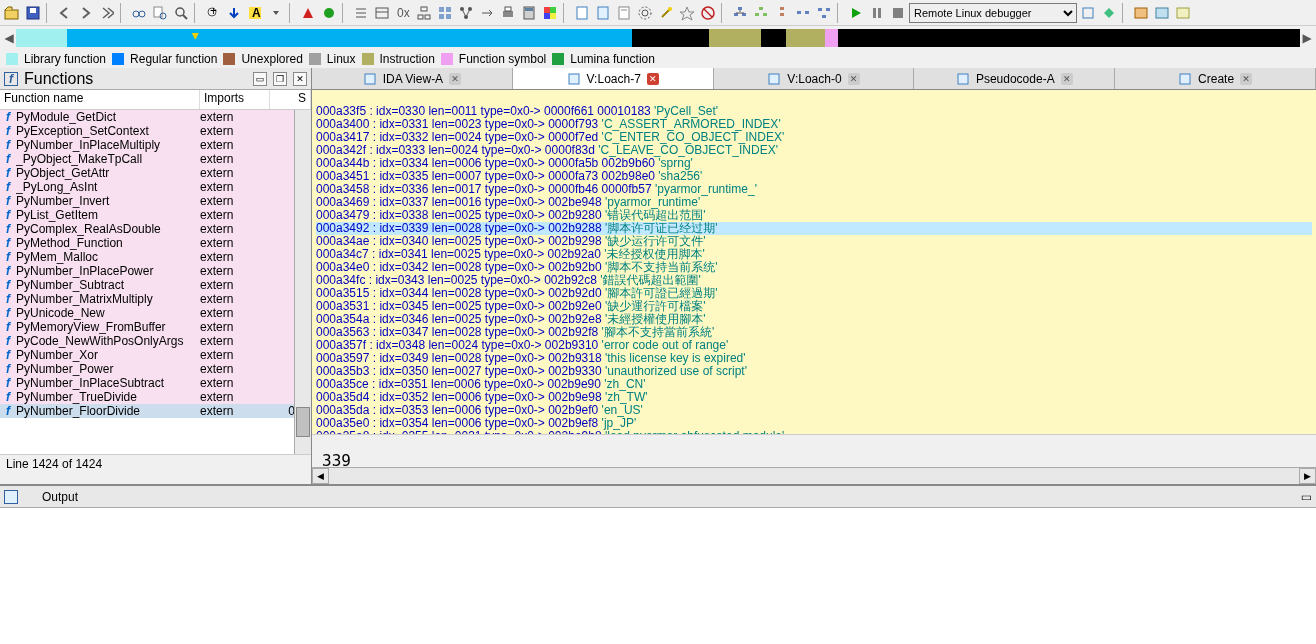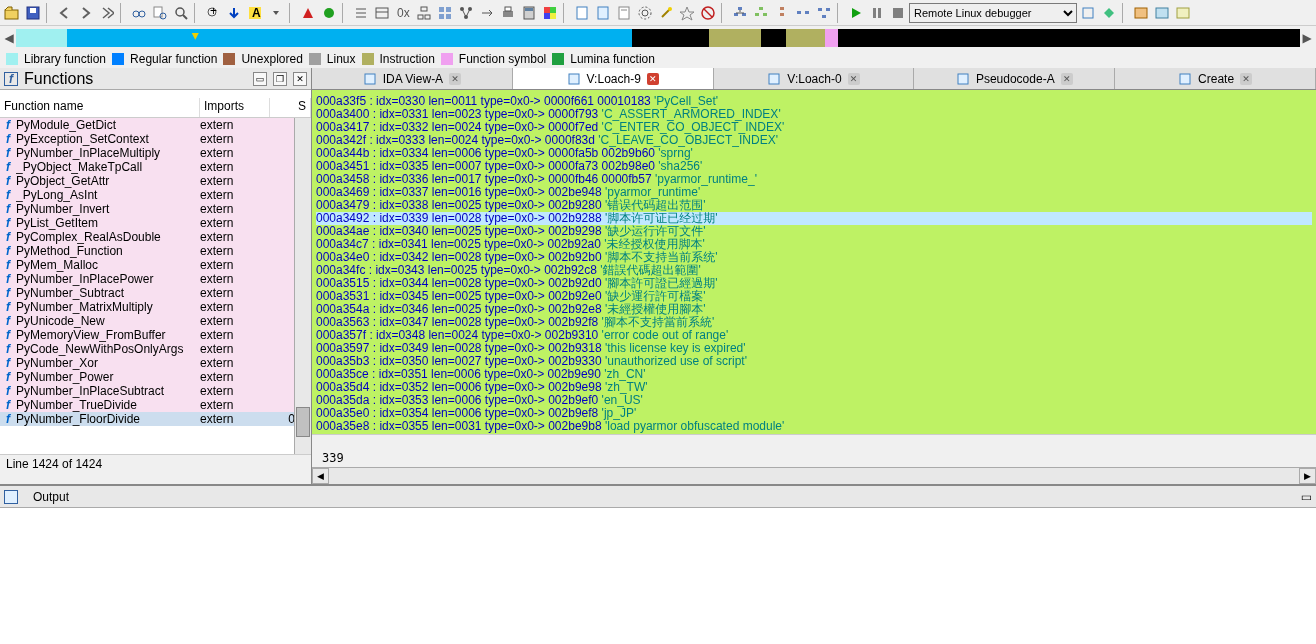--- a/index.html
+++ b/index.html
@@ -11,46 +11,46 @@
 .navbar { height:24px; display:flex; align-items:center; background:#f0f0f0; padding:0 2px; }
 .nav-arrow { width:14px; height:18px; display:flex; align-items:center; justify-content:center; cursor:pointer; color:#555; }
 .nav-track { flex:1; height:18px; background:#000; position:relative; display:flex; }
 .legend { height:18px; background:#f0f0f0; display:flex; align-items:center; padding:2px 6px; gap:6px; font-size:12px; }
 .lg-sw { width:12px; height:12px; display:inline-block; }
 .main { flex:1; display:flex; overflow:hidden; }
 .left-pane { width:312px; display:flex; flex-direction:column; border-right:1px solid #888; background:#fff; }
 .pane-title { height:22px; background:#e8e8e8; border-bottom:1px solid #aaa; display:flex; align-items:center; padding:0 4px; gap:6px; }
 .pane-title .t { flex:1; font-size:16px; }
 .pane-title .pbtn { width:14px; height:14px; border:1px solid #888; font-size:9px; display:flex; align-items:center; justify-content:center; cursor:pointer; background:#f8f8f8; }
-.func-head { display:flex; height:20px; background:#fff; border-bottom:1px solid #ccc; font-size:12px;margin-top:8px; }
+.func-head { display:flex; height:20px; background:#fff; border-bottom:1px solid #ccc; font-size:12px; }
 .func-head .col { padding:1px 4px; border-right:1px solid #ddd; }
 .fcol-n { width:200px; } .fcol-s { width:70px; } .fcol-x { flex:1; text-align:right; padding-right:6px; }
 .func-body { flex:1; overflow:hidden; position:relative; }
 .func-row { display:flex; height:14px; font-size:12px; align-items:center; }
 .func-row .ic { width:16px; text-align:center; color:#0066cc; }
 .func-row .fn { width:184px; overflow:hidden; white-space:nowrap; }
 .func-row .sg { width:70px; } .func-row .xx { flex:1; text-align:right; padding-right:6px; }
 .pink { background:#f8e0f0; } .sel { background:#cde; }
 .func-sb { position:absolute; right:0; top:0; bottom:0; width:17px; background:#e8e8e8; border-left:1px solid #aaa; }
 .status-line { height:30px; background:#f0f0f0; border-top:1px solid #ccc; padding:2px 6px; font-size:12px; }
 .right-pane { flex:1; display:flex; flex-direction:column; overflow:hidden; }
 .tabbar { height:22px; display:flex; background:#e8e8e8; border-bottom:1px solid #888; }
 .tab { flex:1; display:flex; align-items:center; justify-content:center; gap:6px; border-right:1px solid #aaa; background:#e0e0e0; cursor:pointer; position:relative; font-size:12px; }
 .tab.active { background:#fff; }
 .tab .cx { width:12px; height:12px; background:#ccc; color:#555; font-size:9px; display:flex; align-items:center; justify-content:center; border-radius:2px; }
 .tab .cx.red { background:#d04030; color:#fff; }
 .tab .ticon { width:14px; height:14px; display:flex; align-items:center; justify-content:center; }
-.disasm { flex:1; background:#bef264; overflow:hidden; font-family:Consolas,"Courier New",monospace; font-size:12px; line-height:13px; padding:5px 4px; white-space:pre; position:relative; }
+.disasm { flex:1; background:#fef9c3; overflow:hidden; font-family:Consolas,"Courier New",monospace; font-size:12px; line-height:13px; padding:15px 4px; white-space:pre; position:relative; }
 .d-addr { color:#0000c0; } .d-body { color:#0000c0; } .d-str { color:#008080; }
 .d-row.hi { background:#c0e8ff; }
-.search-row { height:18px; border-top:1px solid #ccc; padding:16px 10px; font-family:Consolas,monospace; font-size:12px; }
+.search-row { height:18px; border-top:1px solid #ccc; padding:16px 10px; font-family:Consolas,monospace; font-size:16px; }
 .hsb { height:17px; background:#e8e8e8; border-top:1px solid #aaa; display:flex; }
 .hsb .ar { width:17px; border:1px solid #aaa; display:flex; align-items:center; justify-content:center; font-size:9px; }
 .output-pane { height:160px; border-top:2px solid #888; display:flex; flex-direction:column; background:#fff; }
-.out-title { height:22px; background:#e8e8e8; border-bottom:1px solid #aaa; display:flex; align-items:center; padding:0 4px; gap:15px; }
+.out-title { height:22px; background:#e8e8e8; border-bottom:1px solid #aaa; display:flex; align-items:center; padding:0 4px; gap:24px; }
 .out-title .t { flex:1; }
 .out-body { flex:1; padding:4px 6px; font-family:Consolas,"Courier New",monospace; font-size:12px; line-height:14px; white-space:pre; overflow:hidden; }
 svg { display:block; }
 </style>
 </head>
 <body>
 
 <div class="toolbar">
   <div class="tb-btn">
       <svg width="16" height="16">
@@ -521,21 +521,21 @@
           </span>
           <span>IDA View-A</span>
           <span class="cx ">✕</span>
         </div>
         <div class="tab active">
           <span class="ticon">
             <svg width="12" height="12">
               <rect x="1" y="1" width="10" height="10" fill="#e0f0ff" stroke="#4080c0"></rect>
             </svg>
           </span>
-          <span>V:Loach-9</span>
+          <span>V:Loach-7</span>
           <span class="cx red">✕</span>
         </div>
         <div class="tab">
           <span class="ticon">
             <svg width="12" height="12">
               <rect x="1" y="1" width="10" height="10" fill="#e0f0ff" stroke="#4080c0"></rect>
             </svg>
           </span>
           <span>V:Loach-0</span>
           <span class="cx ">✕</span>

